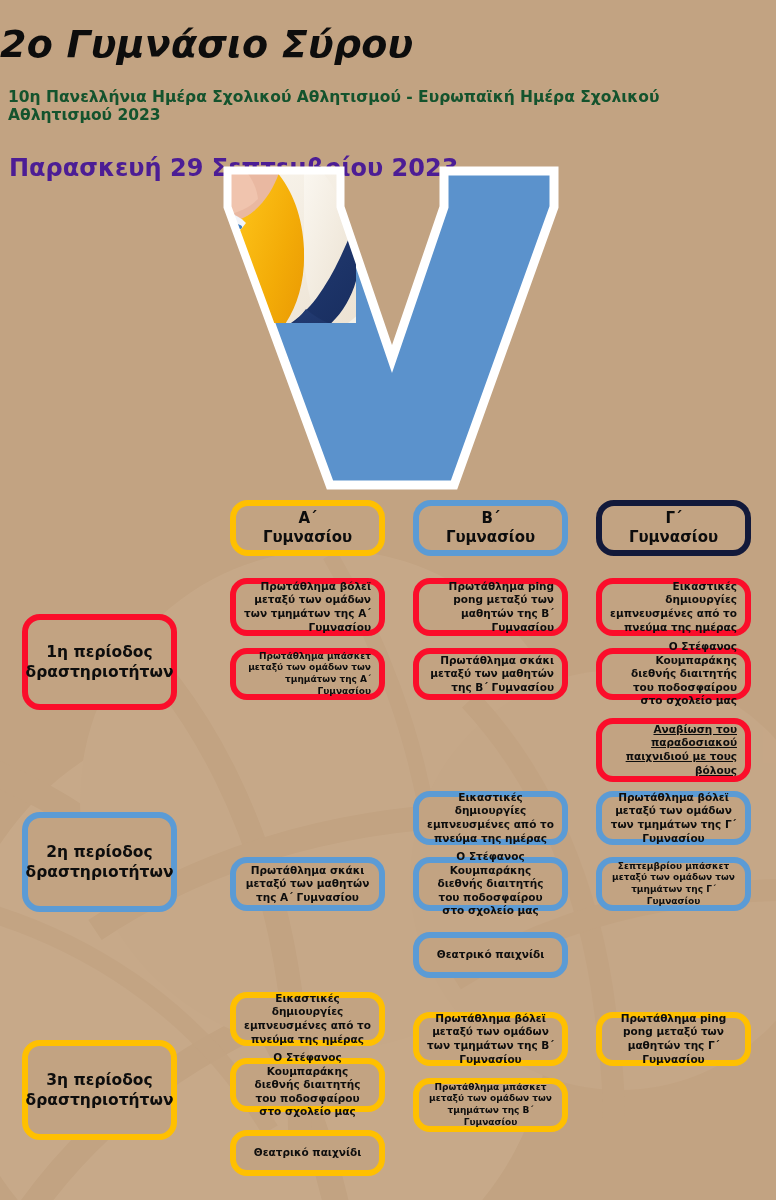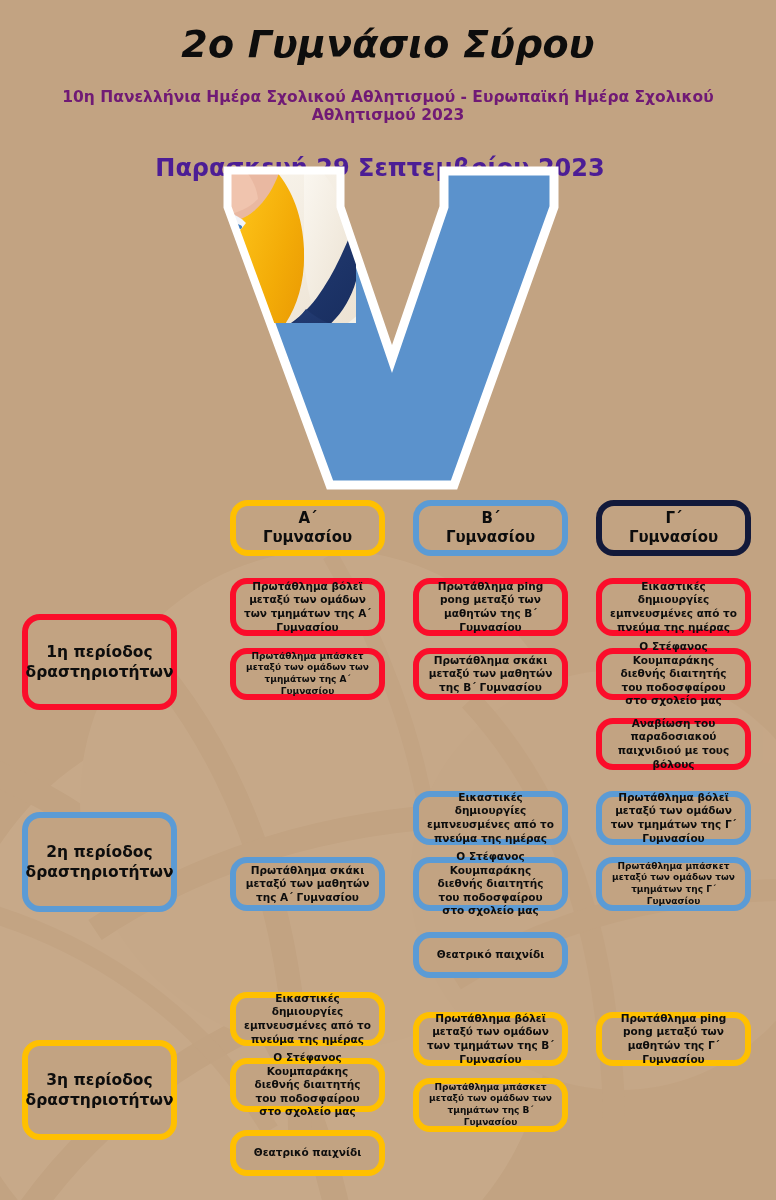--- a/index.html
+++ b/index.html
@@ -23,37 +23,36 @@
     width: 776px;
     height: 1200px;
     pointer-events: none;
     z-index: 0;
   }
 
   
   #header {
     position: relative;
     z-index: 2;
-    text-align: center;
     padding-top: 18px;
   }
   #poster-title {
     font-size: 38px;
     font-weight: bold;
     font-style: italic;
     color: #0d0d0d;
     letter-spacing: 0.2px;
     line-height: 1.1;
     margin: 0;
     padding: 6px 0 0 0;
   }
   #poster-subtitle {
     font-size: 15.5px;
     font-weight: bold;
-    color: #701a75;
+    color: #14532d;
     margin: 0;
     padding: 22px 8px 0 8px;
     line-height: 1.2;
   }
   #poster-date {
     font-size: 24px;
     font-weight: bold;
     color: #4c1d95;
     margin: 9px;
     padding: 20px 16px 0 0;
@@ -144,21 +143,21 @@
     text-align: center;
     color: #0d0d0d;
     font-weight: bold;
     line-height: 1.3;
     padding: 3px 8px;
     width: 155px;
   }
   .cell.sz-normal { font-size: 10.5px; }
   .cell.sz-small  { font-size: 9px; }
 
-  .bd-red    { border-color: #fb0d2a; }
+  .bd-red    { border-color: #fb0d2a; text-align: right; }
   .bd-blue   { border-color: #5b9bd5; }
   .bd-yellow { border-color: #ffc000; }
 </style>
 </head>
 <body>
 
 <svg id="watermark" viewBox="0 0 776 1200" xmlns="http://www.w3.org/2000/svg">
   <defs>
     <clipPath id="pageclip">
         <rect x="0" y="0" width="776" height="1200"></rect>
@@ -278,37 +277,37 @@
   </div>
 
   <div class="cell sz-normal bd-red" style="left:230px; top:78px; height:58px;">Πρωτάθλημα βόλεϊ μεταξύ των ομάδων των τμημάτων της Α΄ Γυμνασίου</div>
   <div class="cell sz-small bd-red" style="left:230px; top:148px; height:52px;">Πρωτάθλημα  μπάσκετ μεταξύ των ομάδων των τμημάτων της Α΄ Γυμνασίου</div>
 
   <div class="cell sz-normal bd-red" style="left:413px; top:78px; height:58px;">Πρωτάθλημα ping pong μεταξύ των μαθητών της Β΄ Γυμνασίου</div>
   <div class="cell sz-normal bd-red" style="left:413px; top:148px; height:52px;">Πρωτάθλημα σκάκι μεταξύ των μαθητών της Β΄ Γυμνασίου</div>
 
   <div class="cell sz-normal bd-red" style="left:596px; top:78px; height:58px;">Εικαστικές δημιουργίες εμπνευσμένες  από το πνεύμα της ημέρας</div>
   <div class="cell sz-normal bd-red" style="left:596px; top:148px; height:52px;">Ο Στέφανος Κουμπαράκης διεθνής διαιτητής του ποδοσφαίρου στο σχολείο μας</div>
-  <div class="cell sz-normal bd-red" style="left:596px; top:218px; height:52px;">Αναβίωση του παραδοσιακού παιχνιδιού με τους βόλους</div>
+  <div class="cell sz-normal bd-red" style="left:596px; top:218px; height:64px;text-decoration:underline;">Αναβίωση του παραδοσιακού παιχνιδιού με τους βόλους</div>
 
   <div class="period-label" style="left:22px; top:312px; height:100px; border-color:#5b9bd5;">
     <div>
       <div>2η περίοδος</div>
       <div>δραστηριοτήτων</div>
     </div>
   </div>
 
   <div class="cell sz-normal bd-blue" style="left:230px; top:357px; height:54px;">Πρωτάθλημα σκάκι μεταξύ των μαθητών της Α΄ Γυμνασίου</div>
 
   <div class="cell sz-normal bd-blue" style="left:413px; top:291px; height:54px;">Εικαστικές δημιουργίες εμπνευσμένες  από το πνεύμα της ημέρας</div>
   <div class="cell sz-normal bd-blue" style="left:413px; top:357px; height:54px;">Ο Στέφανος Κουμπαράκης διεθνής διαιτητής του ποδοσφαίρου στο σχολείο μας</div>
   <div class="cell sz-normal bd-blue" style="left:413px; top:432px; height:46px;">Θεατρικό παιχνίδι</div>
 
   <div class="cell sz-normal bd-blue" style="left:596px; top:291px; height:54px;">Πρωτάθλημα βόλεϊ μεταξύ των ομάδων των τμημάτων της Γ΄ Γυμνασίου</div>
-  <div class="cell sz-small bd-blue" style="left:596px; top:357px; height:54px;">Πρωτάθλημα  μπάσκετ μεταξύ των ομάδων των τμημάτων της Γ΄ Γυμνασίου</div>
+  <div class="cell sz-small bd-blue" style="left:596px; top:357px; height:54px;">Σεπτεμβρίου  μπάσκετ μεταξύ των ομάδων των τμημάτων της Γ΄ Γυμνασίου</div>
 
   <div class="period-label" style="left:22px; top:540px; height:100px; border-color:#ffc000;">
     <div>
       <div>3η περίοδος</div>
       <div>δραστηριοτήτων</div>
     </div>
   </div>
 
   <div class="cell sz-normal bd-yellow" style="left:230px; top:492px; height:54px;">Εικαστικές δημιουργίες εμπνευσμένες  από το πνεύμα της ημέρας</div>
   <div class="cell sz-normal bd-yellow" style="left:230px; top:558px; height:54px;">Ο Στέφανος Κουμπαράκης διεθνής διαιτητής του ποδοσφαίρου στο σχολείο μας</div>

